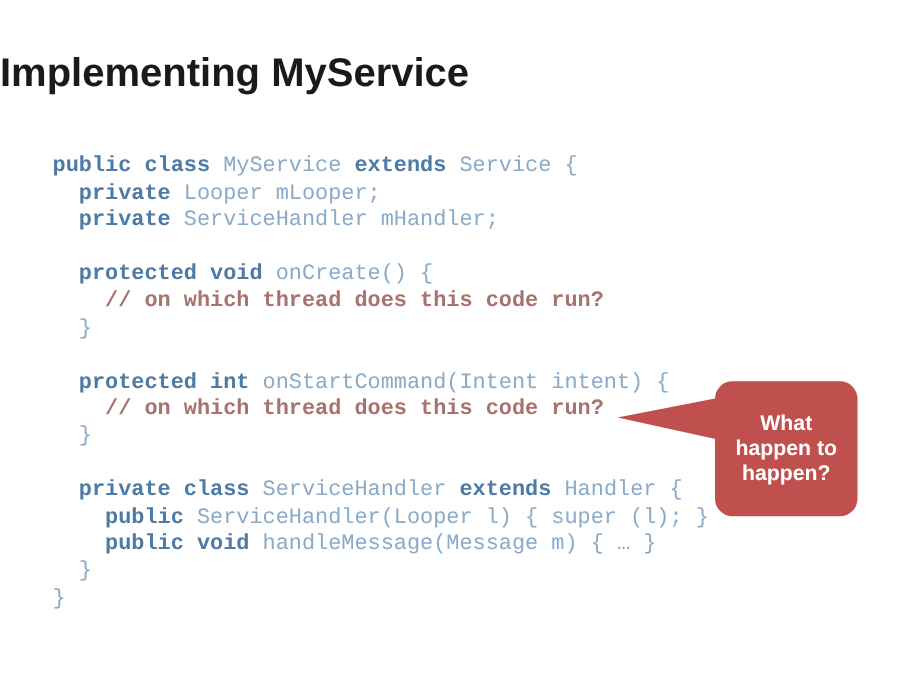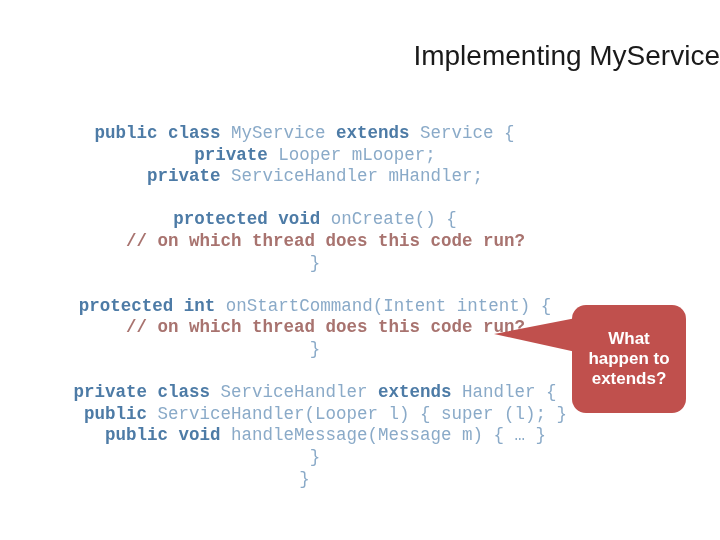--- a/index.html
+++ b/index.html
@@ -14,35 +14,34 @@
     background: var(--bg, #ffffff);
     overflow: hidden;
     font-family: "Liberation Sans", sans-serif;
   }
   .slide-title {
     position: absolute;
     top: 40px;
     left: 0;
     width: 720px;
     margin: 0;
-    text-align: right;
+    text-align: left;
     font-family: "Liberation Sans", sans-serif;
-    font-weight: 400;
-    font-size: 28px;
+    font-weight: 700;
+    font-size: 32px;
     letter-spacing: 0px;
     color: var(--title, #1a1a1a);
   }
   .code-block {
     position: absolute;
     left: 42px;
     top: 123px;
     margin: 0;
     font-family: "Liberation Mono", monospace;
     font-size: 17.5px;
-    text-align: center;
   }
   .code-line {
     height: 21.6px;
     line-height: 21.6px;
     white-space: pre;
   }
   .seg-kw {
     color: var(--kw, #4d7ba6);
     font-weight: bold;
   }
@@ -91,16 +90,16 @@
 
   <pre class="code-block"><div class="code-line"><span class="seg-kw">public class</span><span class="seg-pl"> MyService </span><span class="seg-kw">extends</span><span class="seg-pl"> Service {</span></div><div class="code-line"><span class="seg-pl">  </span><span class="seg-kw">private</span><span class="seg-pl"> Looper mLooper;</span></div><div class="code-line"><span class="seg-pl">  </span><span class="seg-kw">private</span><span class="seg-pl"> ServiceHandler mHandler;</span></div><div class="code-line"></div><div class="code-line"><span class="seg-pl">  </span><span class="seg-kw">protected void</span><span class="seg-pl"> onCreate() {</span></div><div class="code-line"><span class="seg-cm">    // on which thread does this code run?</span></div><div class="code-line"><span class="seg-pl">  }</span></div><div class="code-line"></div><div class="code-line"><span class="seg-pl">  </span><span class="seg-kw">protected int</span><span class="seg-pl"> onStartCommand(Intent intent) {</span></div><div class="code-line"><span class="seg-cm">    // on which thread does this code run?</span></div><div class="code-line"><span class="seg-pl">  }</span></div><div class="code-line"></div><div class="code-line"><span class="seg-pl">  </span><span class="seg-kw">private class</span><span class="seg-pl"> ServiceHandler </span><span class="seg-kw">extends</span><span class="seg-pl"> Handler {</span></div><div class="code-line"><span class="seg-pl">    </span><span class="seg-kw">public</span><span class="seg-pl"> ServiceHandler(Looper l) { super (l); }</span></div><div class="code-line"><span class="seg-pl">    </span><span class="seg-kw">public void</span><span class="seg-pl"> handleMessage(Message m) { … }</span></div><div class="code-line"><span class="seg-pl">  }</span></div><div class="code-line"><span class="seg-pl">}</span></div></pre>
 
   <svg class="callout-tail" width="82" height="42">
     <polygon points="82,4 82,38 0,20" style="fill: var(--callout-bg, #c0504d);"></polygon>
   </svg>
 
   <div class="callout-box">
     <div class="callout-line">What</div>
     <div class="callout-line">happen to</div>
-    <div class="callout-line">extends?</div>
+    <div class="callout-line">happen?</div>
   </div>
 
 </div>
 
 </body></html>

